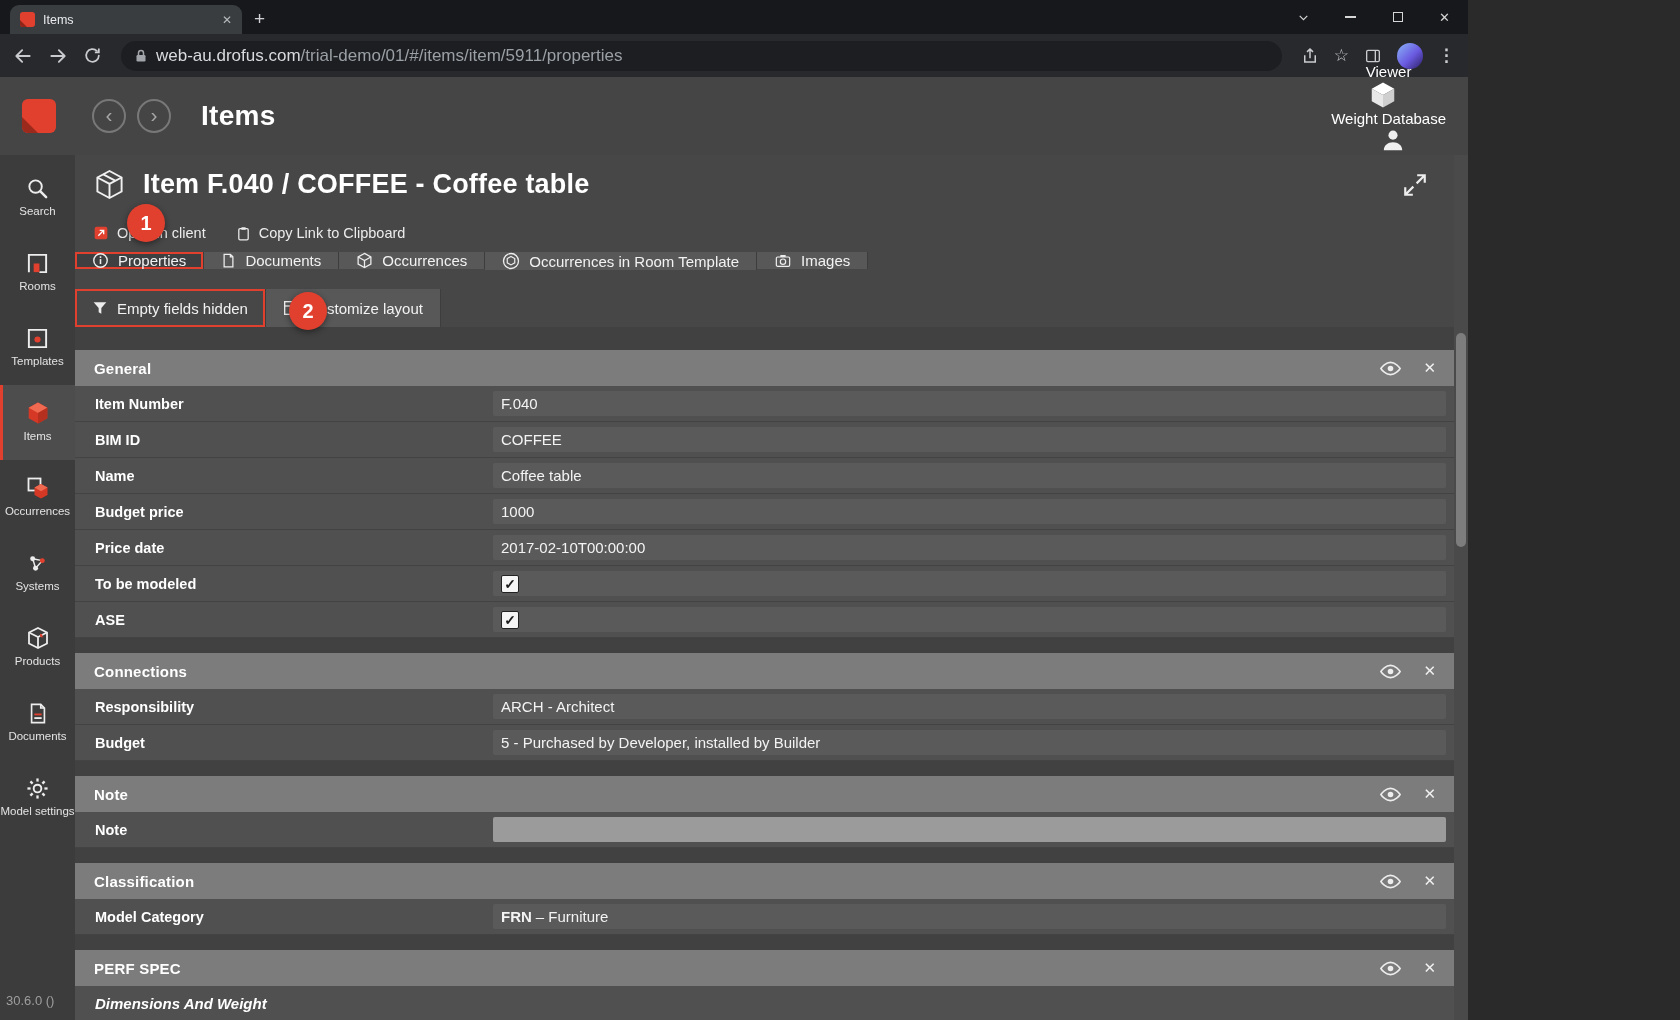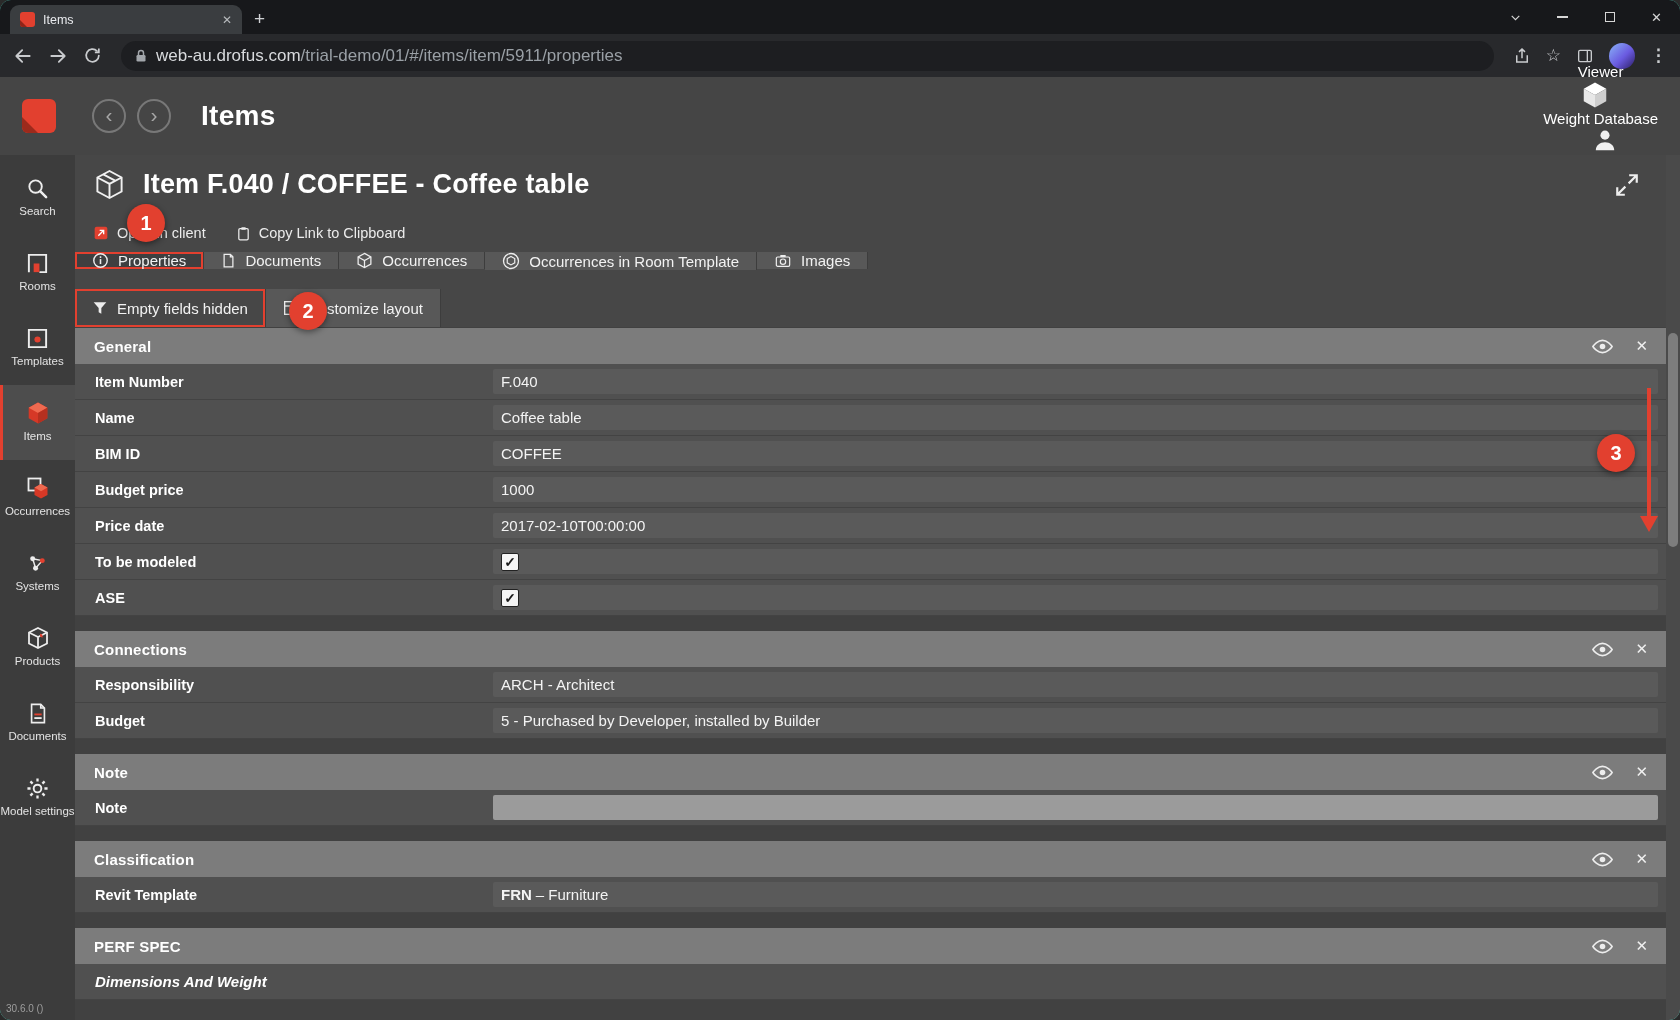--- a/index.html
+++ b/index.html
@@ -1,18 +1,18 @@
 <!DOCTYPE html>
 <html><head>
 <meta charset="utf-8">
 <style>
   * { box-sizing: border-box; margin: 0; padding: 0; }
   html,body { width:1680px; height:1020px; overflow:hidden; background:#2a2a2a;
               font-family:"Liberation Sans", sans-serif; }
-  .screen { position:relative; width:1680px; height:1020px; overflow:hidden; background:#5eead4;border-radius:11px; }
+  .screen { position:relative; width:1468px; height:1020px; overflow:hidden; background:#5eead4; }
 
   
   .tabstrip { position:relative; height:34px; background:#17181b; display:flex; align-items:flex-end; }
   .btab { display:flex; align-items:center; gap:8px; width:232px; height:29px; margin-left:10px;
           background:#3a3d40; border-radius:9px 9px 0 0; padding:0 10px; color:#e8eaed; font-size:12.5px; }
   .btab .flabel { flex:1; white-space:nowrap; overflow:hidden; }
   .btab-close { color:#b7babd; font-size:12px; }
   .favicon { width:15px; height:15px; border-radius:3px; background:#e2402f; position:relative; flex:none; }
   .favicon::after { content:""; position:absolute; left:0; bottom:0; border-left:7px solid #8f2418; border-top:7px solid transparent; border-bottom-left-radius:3px; }
   .newtab { color:#cfd1d4; font-size:19px; margin:0 0 4px 12px; }
@@ -45,21 +45,21 @@
   .hdr-cube { margin:0 26px 0 14px; display:flex; }
   .hdr-user-ic { margin:0 10px 0 18px; display:flex; }
   .hdr-right { padding-right:8px; }
 
   
   .bodyrow { position:relative; display:flex; height:865px; overflow:hidden; }
   .sidebar { width:75px; background:#3c3c3c; display:flex; flex-direction:column; align-items:stretch; padding-top:5px; flex:none; }
   .sb-item { height:75px; display:flex; flex-direction:column; align-items:center; justify-content:center; gap:5px;
              color:#e3e3e3; font-size:11.5px; text-align:center; line-height:1.15; cursor:pointer; }
   .sb-item.active { background:#4d4d4d; box-shadow:inset 3px 0 0 #e2402f; }
-  .sb-version { margin-top:auto; padding:0 0 6px 6px; font-size:10px; color:#9e9e9e; }
+  .sb-version { margin-top:auto; padding:0 0 12px 6px; font-size:13px; color:#9e9e9e; }
 
   .main { flex:1; background:#414141; display:flex; flex-direction:column; overflow:hidden; }
 
   .itembar { height:59px; background:#474747; display:flex; align-items:center; padding:0 18px; flex:none; }
   .itemtitle { color:#fff; font-size:27px; font-weight:bold; margin-left:17px; letter-spacing:.2px; }
   .expand { margin-left:auto; margin-right:8px; display:flex; cursor:pointer; }
 
   .quickbar { height:38px; background:#474747; display:flex; align-items:center; padding:0 18px; gap:30px; flex:none; }
   .qbtn { display:flex; align-items:center; gap:8px; color:#ececec; font-size:14.5px; cursor:pointer; }
 
@@ -69,21 +69,21 @@
   .app-tab.active { background:#3e3f40; }
   .app-tab.annotated { box-shadow:inset 0 0 0 2px #e2402f; }
   .tab-ic { display:flex; }
 
   .filterbar { height:38px; background:#474747; display:flex; align-items:stretch; flex:none; }
   .fbtn { display:flex; align-items:center; gap:9px; padding:0 17px; background:#585858;
           border-right:1px solid #3d3d3d; font-size:15px; color:#f2f2f2; cursor:pointer; white-space:nowrap; }
   .fbtn.toggled { background:#474747; }
   .fbtn.annotated { box-shadow:inset 0 0 0 2px #e2402f; }
 
-  .sections { display:flex; flex-direction:column; margin-top:1px; overflow:hidden; }
+  .sections { display:flex; flex-direction:column; margin-top:23px; overflow:hidden; }
   .section { margin-bottom:15px; }
   .sec-header { height:36px; background:#7c7c7c; display:flex; align-items:center; padding:0 18px 0 19px; }
   .sec-title { color:#fff; font-weight:bold; font-size:15px; letter-spacing:.2px; }
   .sec-icons { margin-left:auto; display:flex; align-items:center; gap:22px; }
   .sec-eye { display:flex; cursor:pointer; }
   .sec-x { color:#f0f0f0; font-size:15px; cursor:pointer; }
   .prop-row { height:36px; background:#505050; border-bottom:1px solid #434343; display:flex; align-items:center; }
   .prop-label { width:418px; flex:none; padding-left:20px; color:#ffffff; font-weight:bold; font-size:14.5px; white-space:nowrap; }
   .prop-label.group { font-style:italic; font-size:15px; width:auto; }
   .value-cell { flex:1; align-self:stretch; margin:5px 8px 5px 0; background:#5a5a5a; border-radius:2px;
@@ -431,29 +431,29 @@
                 <span class="sec-x">✕</span>
               </span>
             </div>
             <div class="prop-row">
               <span class="prop-label">Item Number</span>
               <span class="value-cell">
                 <span>F.040</span>
               </span>
             </div>
             <div class="prop-row">
+              <span class="prop-label">BIM ID</span>
+              <span class="value-cell">
+                <span>COFFEE</span>
+              </span>
+            </div>
+            <div class="prop-row">
               <span class="prop-label">Name</span>
               <span class="value-cell">
                 <span>Coffee table</span>
-              </span>
-            </div>
-            <div class="prop-row">
-              <span class="prop-label">BIM ID</span>
-              <span class="value-cell">
-                <span>COFFEE</span>
               </span>
             </div>
             <div class="prop-row">
               <span class="prop-label">Budget price</span>
               <span class="value-cell">
                 <span>1000</span>
               </span>
             </div>
             <div class="prop-row">
               <span class="prop-label">Price date</span>
@@ -525,21 +525,21 @@
                 <span class="sec-eye">
                   <svg width="21" height="15" viewBox="0 0 24 16">
                     <path d="M12 1C6.5 1 2.2 6 1 8c1.2 2 5.5 7 11 7s9.8-5 11-7c-1.2-2-5.5-7-11-7z" fill="none" stroke="#ededed" stroke-width="1.8"></path>
                     <circle cx="12" cy="8" r="3.2" fill="#ededed"></circle>
                   </svg>
                 </span>
                 <span class="sec-x">✕</span>
               </span>
             </div>
             <div class="prop-row">
-              <span class="prop-label">Revit Template</span>
+              <span class="prop-label">Model Category</span>
               <span class="value-cell">
                 <b>FRN</b>
                 <span>– Furniture</span>
               </span>
             </div>
           </section>
           <section class="section">
             <div class="sec-header">
               <span class="sec-title">PERF SPEC</span>
               <span class="sec-icons">

